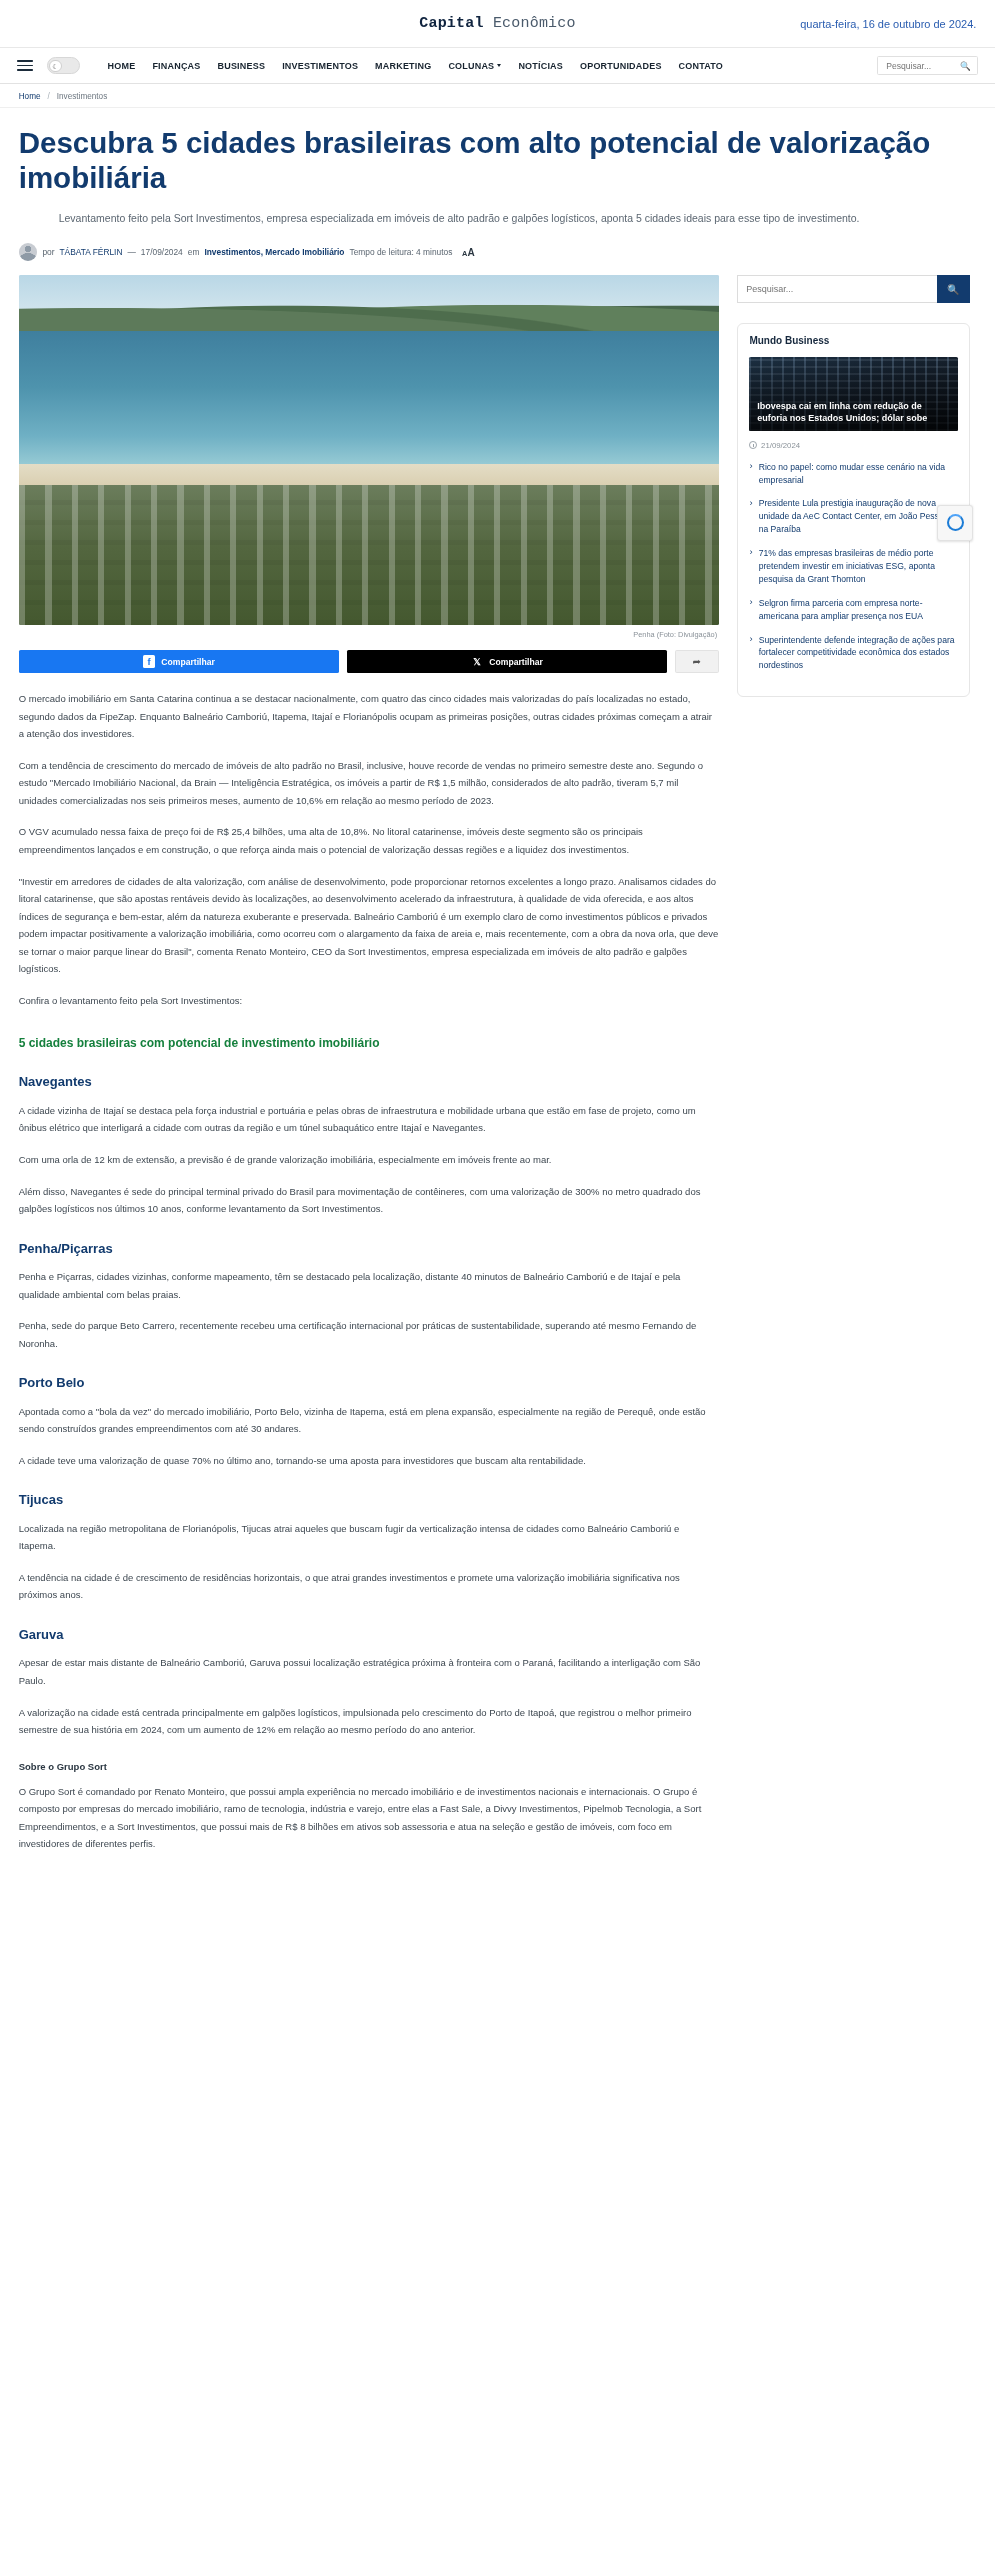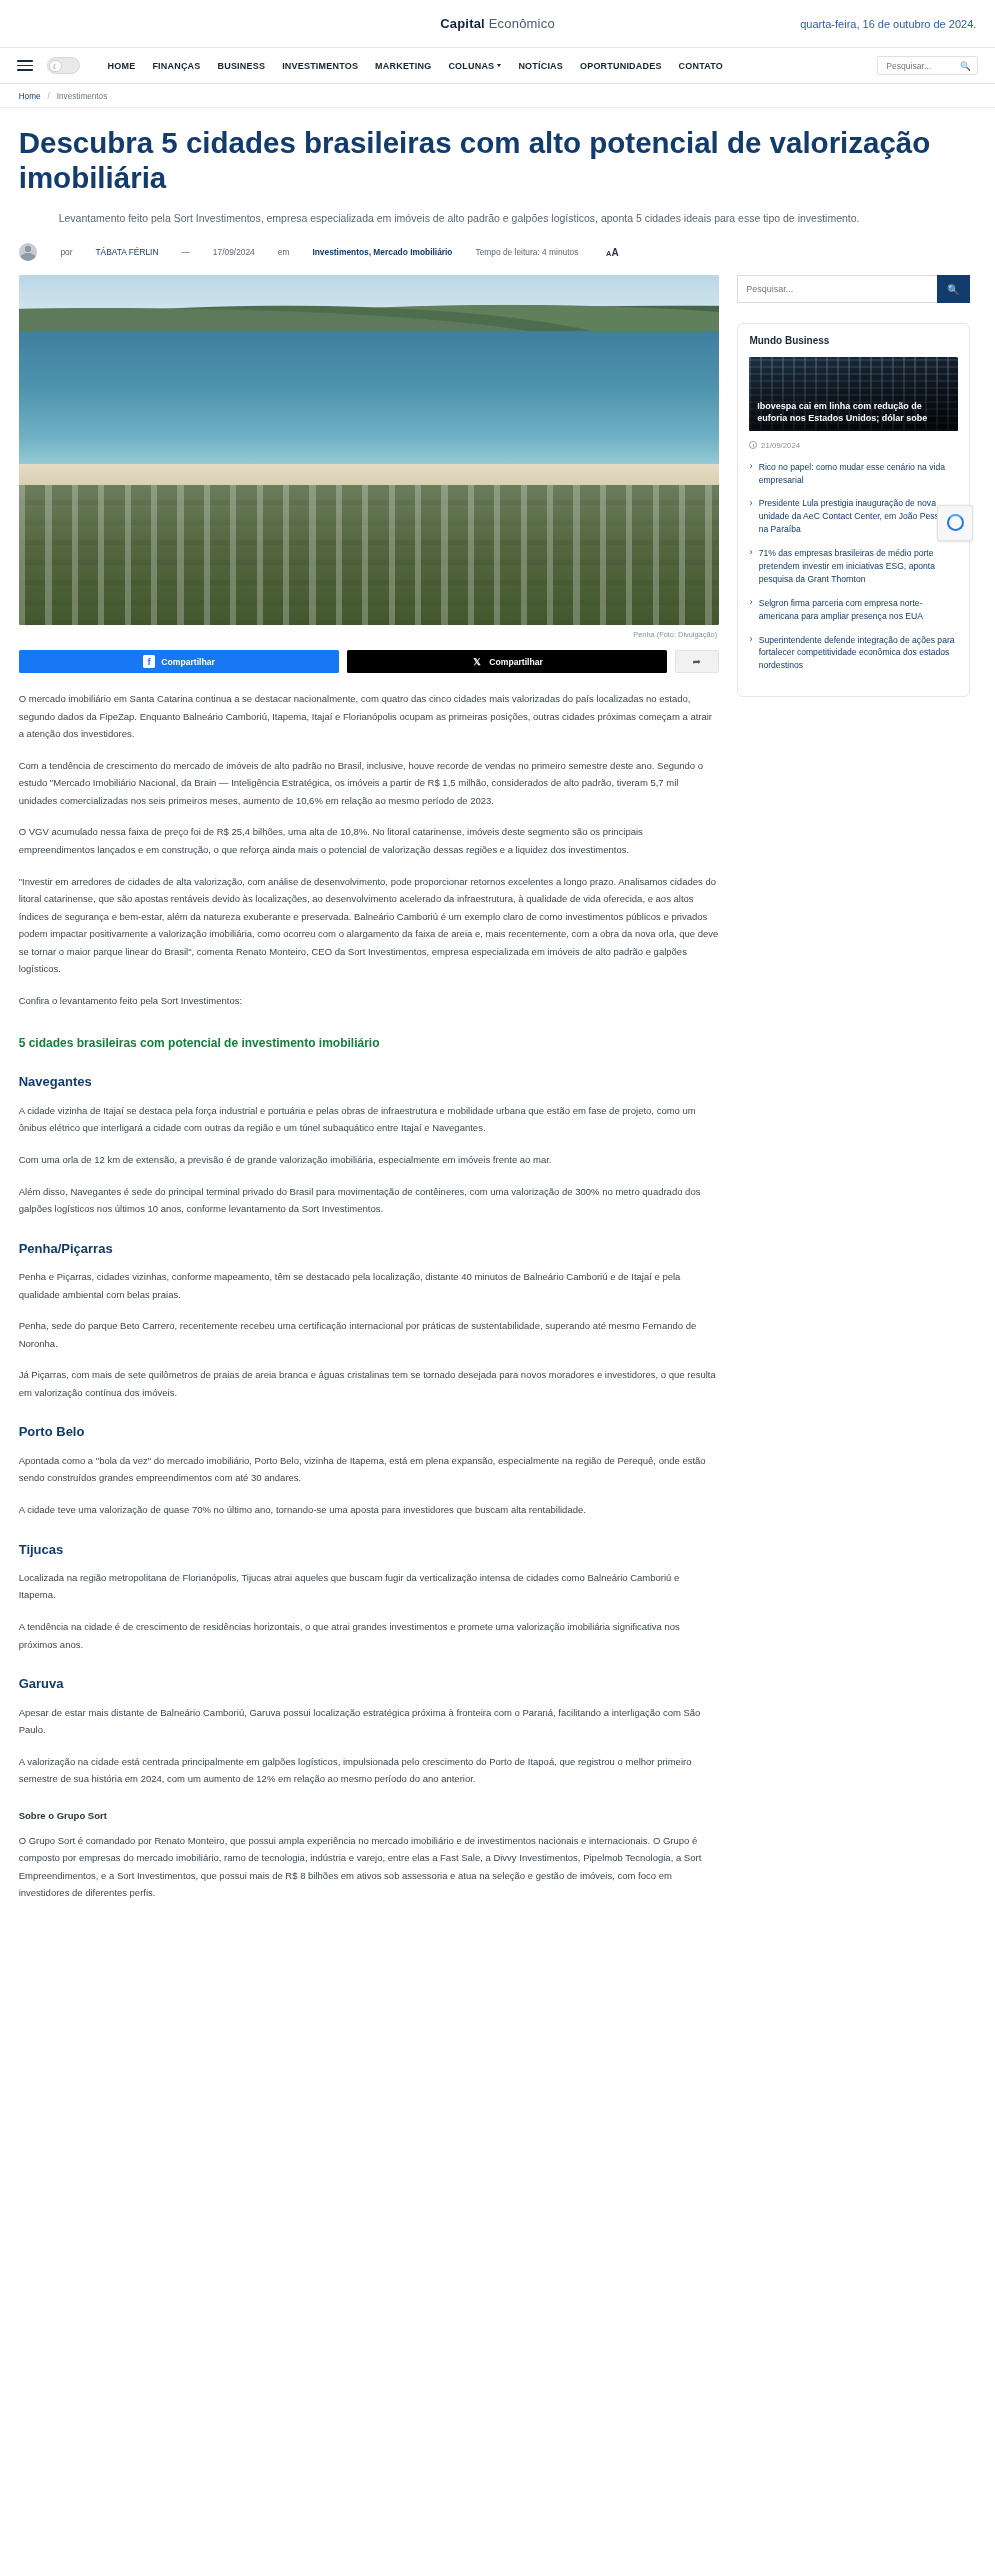--- a/index.html
+++ b/index.html
@@ -15,23 +15,24 @@
   
   .topbar {
     height: 48px;
     display: flex;
     align-items: center;
     justify-content: center;
     position: relative;
     border-bottom: 0.8px solid #e8e8e8;
   }
   .brand {
-    font-size: 13px;
+    font-size: 15px;
     letter-spacing: 0.2px;
     color: #10243f;
+    font-family: Liberation Mono, monospace;
   }
   .brand .b1 { font-weight: bold; }
   .brand .b2 { font-weight: normal; color: #4a5a6b; }
   .topbar-date {
     position: absolute;
     right: 18.7px; top: 50%;
     transform: translateY(-50%);
     font-size: 11px;
     color: #2a5db0;
   }
@@ -110,21 +111,21 @@
   }
   .standfirst {
     font-size: 10.5px;
     line-height: 1.65;
     color: #5b6671;
     max-width: 918px;
     margin-bottom: 15.6px;
     padding-left: 40px;
   }
   .byline {
-    display: flex; align-items: center; gap: 23px;
+    display: flex; align-items: center; gap: 5px;
     font-size: 8.4px; color: #5b6671;
     padding-bottom: 14px;
     flex-wrap: wrap;
   }
   .avatar {
     width: 18.7px; height: 18.7px; border-radius: 50%;
     background: #c8ccd2;
     background-image: radial-gradient(circle at 50% 34%, #8e9aa6 0 22%, rgba(0,0,0,0) 23%),
                       radial-gradient(circle at 50% 110%, #8e9aa6 0 45%, rgba(0,0,0,0) 46%);
     flex: 0 0 auto;
@@ -465,21 +466,20 @@
       <h2 class="sec">5 cidades brasileiras com potencial de investimento imobiliário</h2>
 
       <h3 class="sub">Navegantes</h3>
       <p class="body">A cidade vizinha de Itajaí se destaca pela força industrial e portuária e pelas obras de infraestrutura e mobilidade urbana que estão em fase de projeto, como  um ônibus elétrico que interligará a cidade com outras da região e um túnel subaquático entre Itajaí e Navegantes.</p>
       <p class="body">Com uma orla de 12 km de extensão, a previsão é de grande valorização imobiliária, especialmente em imóveis frente ao mar.</p>
       <p class="body">Além disso, Navegantes é sede do principal terminal privado do Brasil para movimentação de contêineres, com uma valorização de 300% no metro quadrado dos galpões logísticos nos últimos 10 anos, conforme levantamento da Sort Investimentos.</p>
 
       <h3 class="sub">Penha/Piçarras</h3>
       <p class="body">Penha e Piçarras, cidades vizinhas, conforme mapeamento, têm se destacado pela localização, distante 40 minutos de Balneário Camboriú e de Itajaí e pela qualidade ambiental com belas praias.</p>
       <p class="body">Penha, sede do parque Beto Carrero, recentemente recebeu uma certificação internacional por práticas de sustentabilidade, superando até mesmo Fernando de Noronha.</p>
-      <p class="body">Já Piçarras, com mais de sete quilômetros de praias de areia branca e águas cristalinas tem se tornado desejada para novos moradores e investidores, o que resulta em valorização contínua dos imóveis.</p>
 
       <h3 class="sub">Porto Belo</h3>
       <p class="body">Apontada como a "bola da vez" do mercado imobiliário, Porto Belo, vizinha de Itapema, está em plena expansão, especialmente na região de Perequê, onde estão sendo construídos grandes empreendimentos com até 30 andares.</p>
       <p class="body">A cidade teve uma valorização de quase 70% no último ano, tornando-se uma aposta para investidores que buscam alta rentabilidade.</p>
 
       <h3 class="sub">Tijucas</h3>
       <p class="body">Localizada na região metropolitana de Florianópolis, Tijucas atrai aqueles que buscam fugir da verticalização intensa de cidades como Balneário Camboriú e Itapema.</p>
       <p class="body">A tendência na cidade é de crescimento de residências horizontais, o que atrai grandes investimentos e promete uma valorização imobiliária significativa nos próximos anos.</p>
 
       <h3 class="sub">Garuva</h3>

